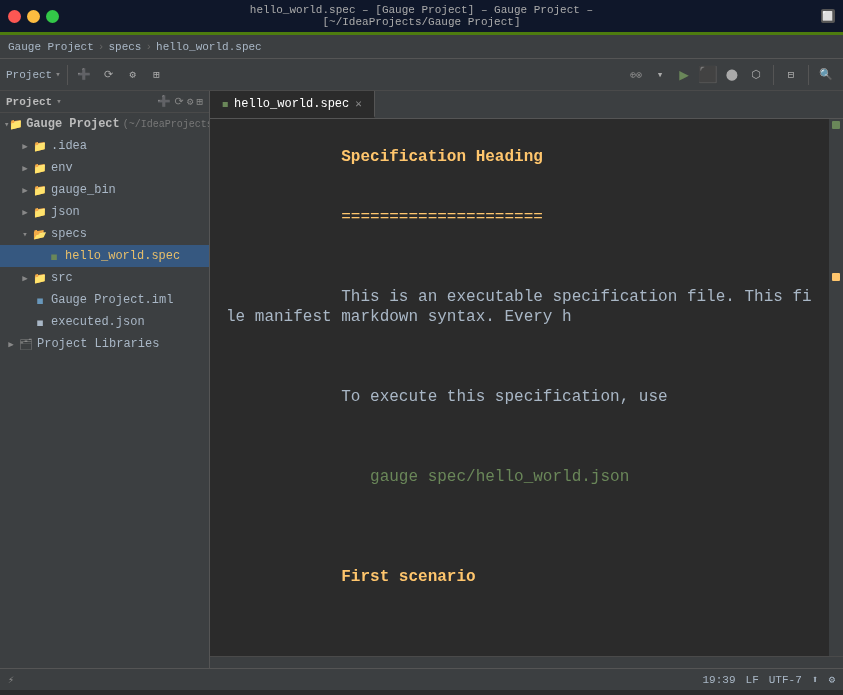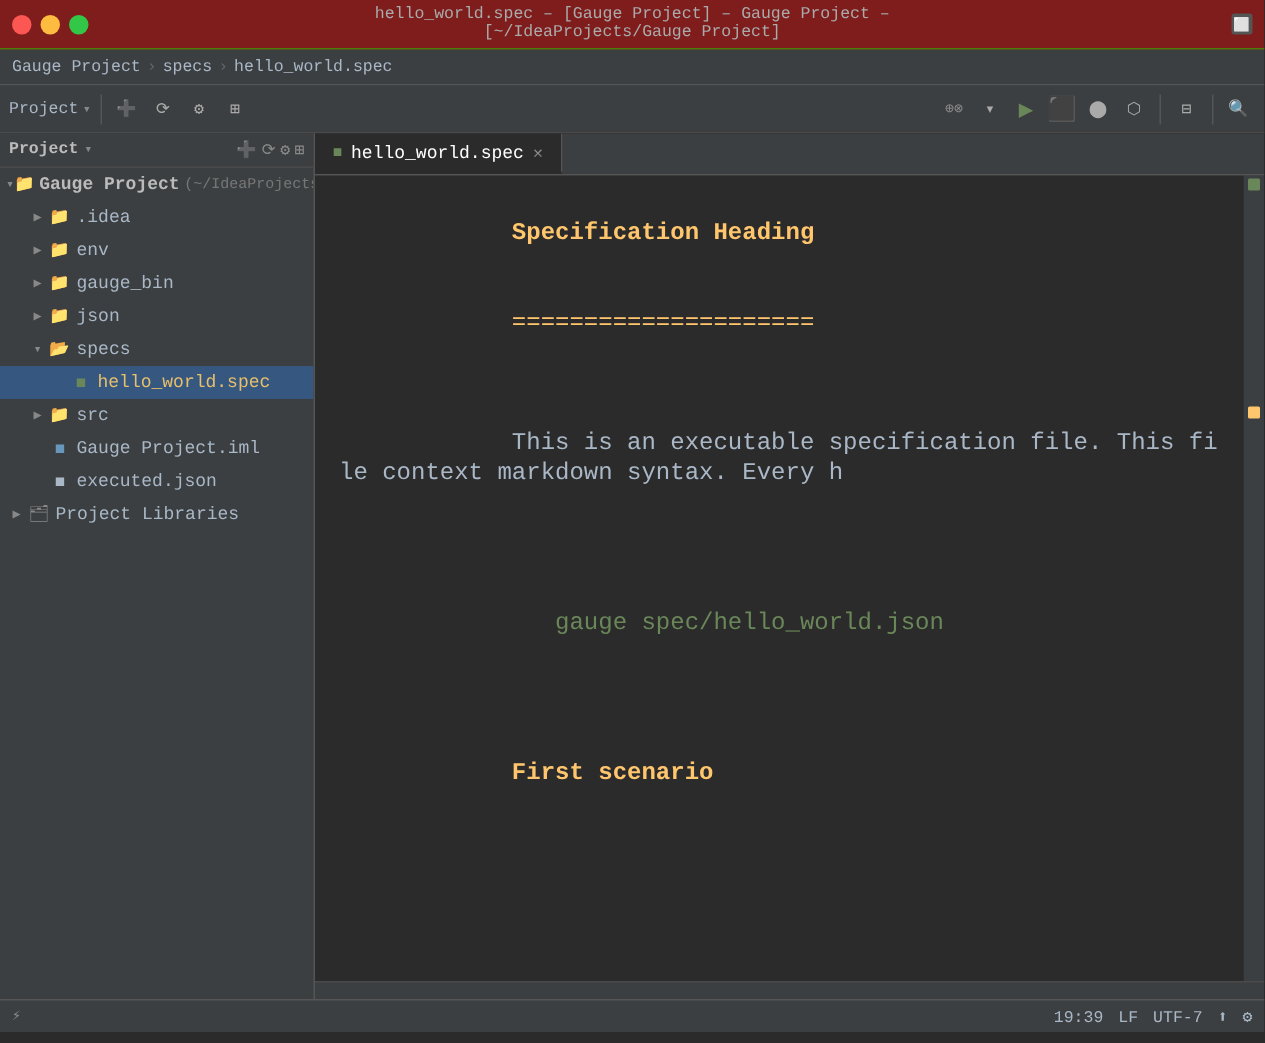--- a/index.html
+++ b/index.html
@@ -8,26 +8,26 @@
       background: #2b2b2b;
       color: #a9b7c6;
       width: 843px;
       height: 695px;
       overflow: hidden;
       font-size: 12px;
     }
 
     
     .title-bar {
-      background: #7f1d1d;
+      background: #0f172a;
       height: 28px;
       display: flex;
       align-items: center;
       padding: 16px 8px;
-      border-bottom: 1px solid #4d7c0f;
+      border-bottom: 3px solid #4d7c0f;
       position: relative;
     }
     .traffic-lights {
       display: flex;
       gap: 6px;
       align-items: center;
     }
     .traffic-light {
       width: 13px;
       height: 13px;
@@ -478,28 +478,33 @@
             <span class="c-heading-underline">=====================</span>
           </div>
         </div>
 
         <div class="editor-line">
           <div class="editor-text">&nbsp;</div>
         </div>
 
         <div class="editor-line">
           <div class="editor-text">
-            <span class="c-normal">This is an executable specification file. This file context markdown syntax. Every h</span>
+            <span class="c-normal">This is an executable specification file. This file manifest markdown syntax. Every h</span>
           </div>
         </div>
 
         <div class="editor-line">
           <div class="editor-text">&nbsp;</div>
         </div>
 
+        <div class="editor-line">
+          <div class="editor-text">
+            <span class="c-normal">To execute this specification, use</span>
+          </div>
+        </div>
 
         <div class="editor-line">
           <div class="editor-text">&nbsp;</div>
         </div>
 
         <div class="editor-line">
           <div class="editor-text">
             <span class="c-code">   gauge spec/hello_world.json</span>
           </div>
         </div>

